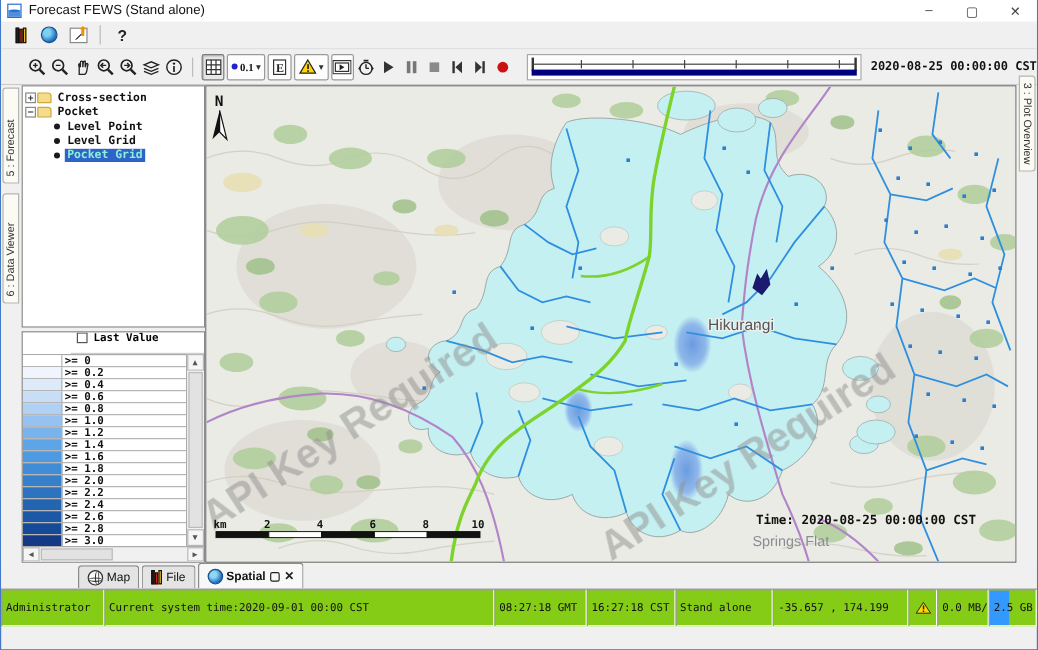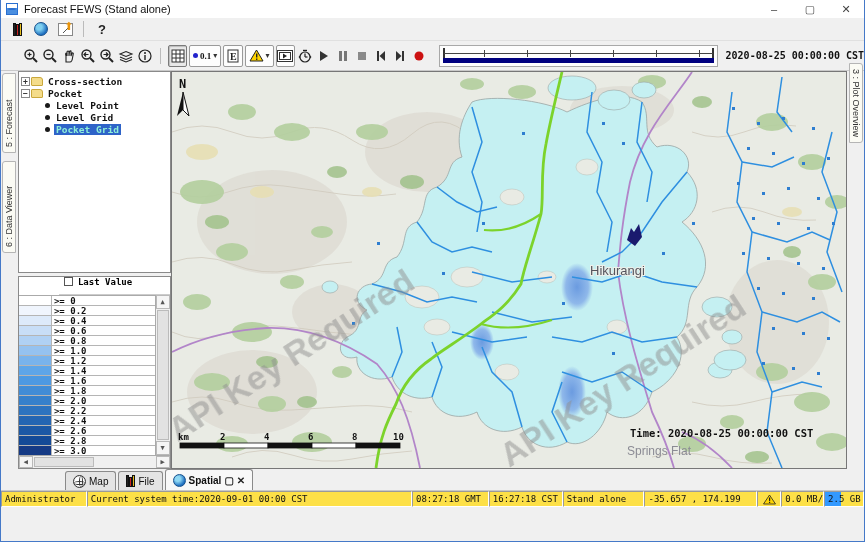--- a/index.html
+++ b/index.html
@@ -108,21 +108,21 @@
   .icon-bars i { display:block; width:3px; border:1px solid #111; }
   .icon-bars i:nth-child(1){ height:12px; background:#222; }
   .icon-bars i:nth-child(2){ height:10px; background:#cc2222; }
   .icon-bars i:nth-child(3){ height:12px; background:#e8c020; }
   .icon-globe-sm { width:13px; height:13px; border-radius:50%; background:radial-gradient(circle at 35% 35%, #8fd8f4 0 25%, #1f6fc0 70%); border:1px solid #15508d; }
 
   .logs-row { height:18px; background:#f0f0f0; display:flex; align-items:center; padding-left:18px; border-top:1px solid #dcdcdc; }
   .logs-btn { height:15px; padding:0 8px; font-size:10px; background:#f5f5f5; border:1px solid #8a8a8a; border-radius:2px; color:#111; }
 
   
-  .statusbar { height:17px; background:#fde047; display:flex; font-family:"DejaVu Sans Mono", monospace; font-size:9px; color:#111; border-top:1px solid #c9c9c9; }
+  .statusbar { height:32px; background:#84cc16; display:flex; font-family:"DejaVu Sans Mono", monospace; font-size:9px; color:#111; border-top:1px solid #c9c9c9; }
   .st-cell { border:1px solid; border-color:#9a9a9a #fff #fff #9a9a9a; display:flex; align-items:center; padding:0 3px; white-space:nowrap; overflow:hidden; position:relative; }
   .mem-fill { position:absolute; left:0; top:0; bottom:0; width:16px; background:#3399ff; }
   .mem-text { position:relative; }
 </style>
 </head>
 <body>
 
 <div class="window">
 
   <div class="titlebar">

